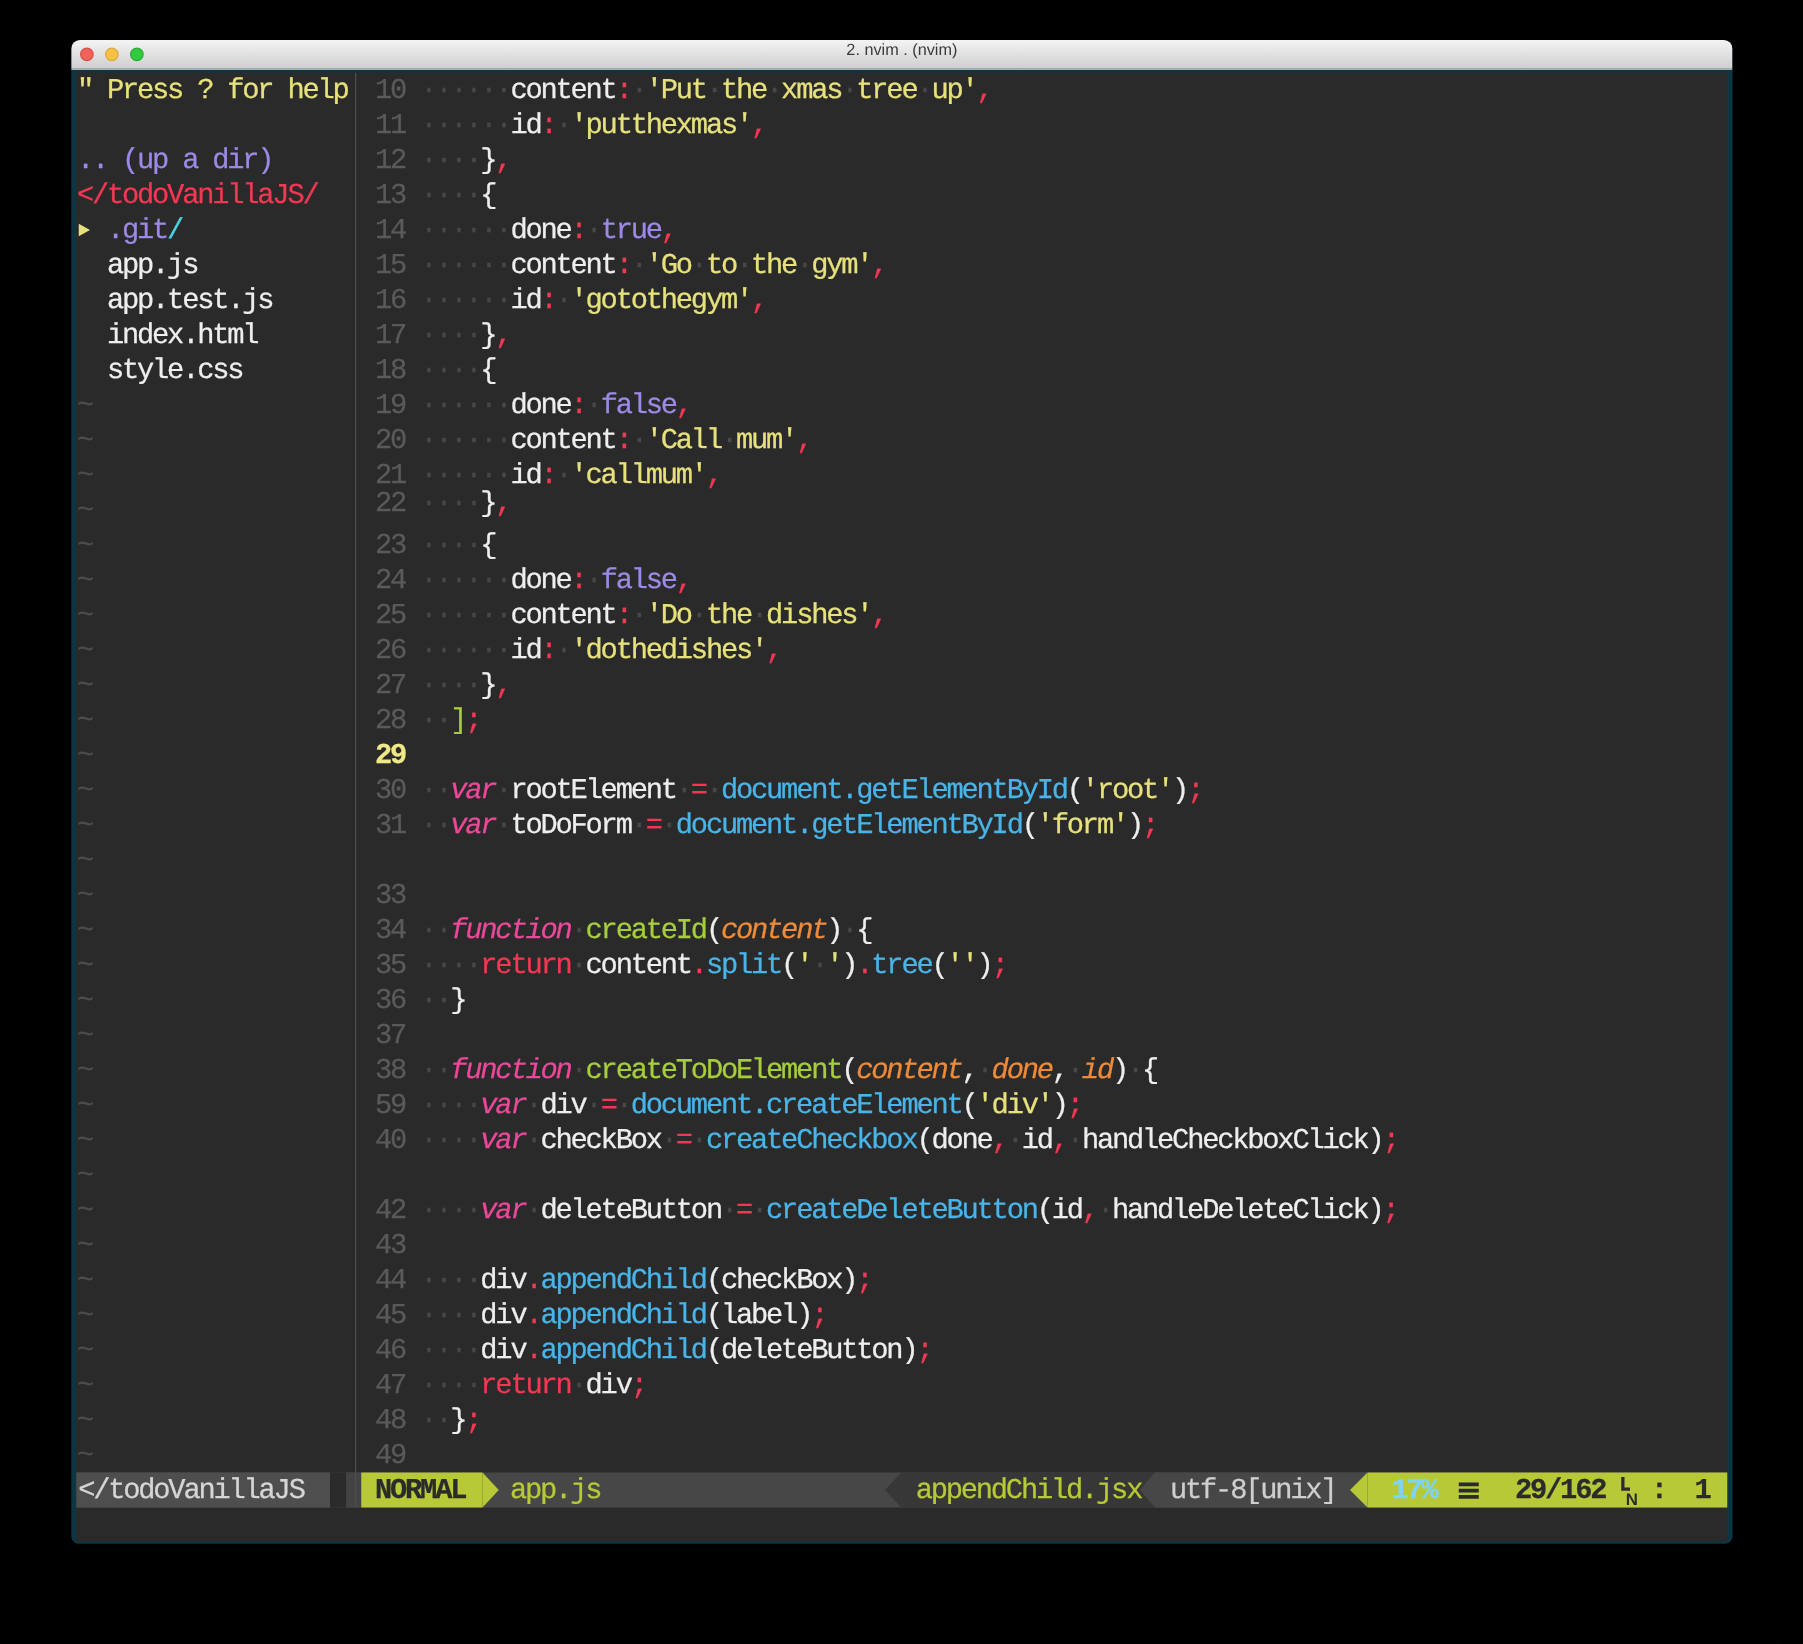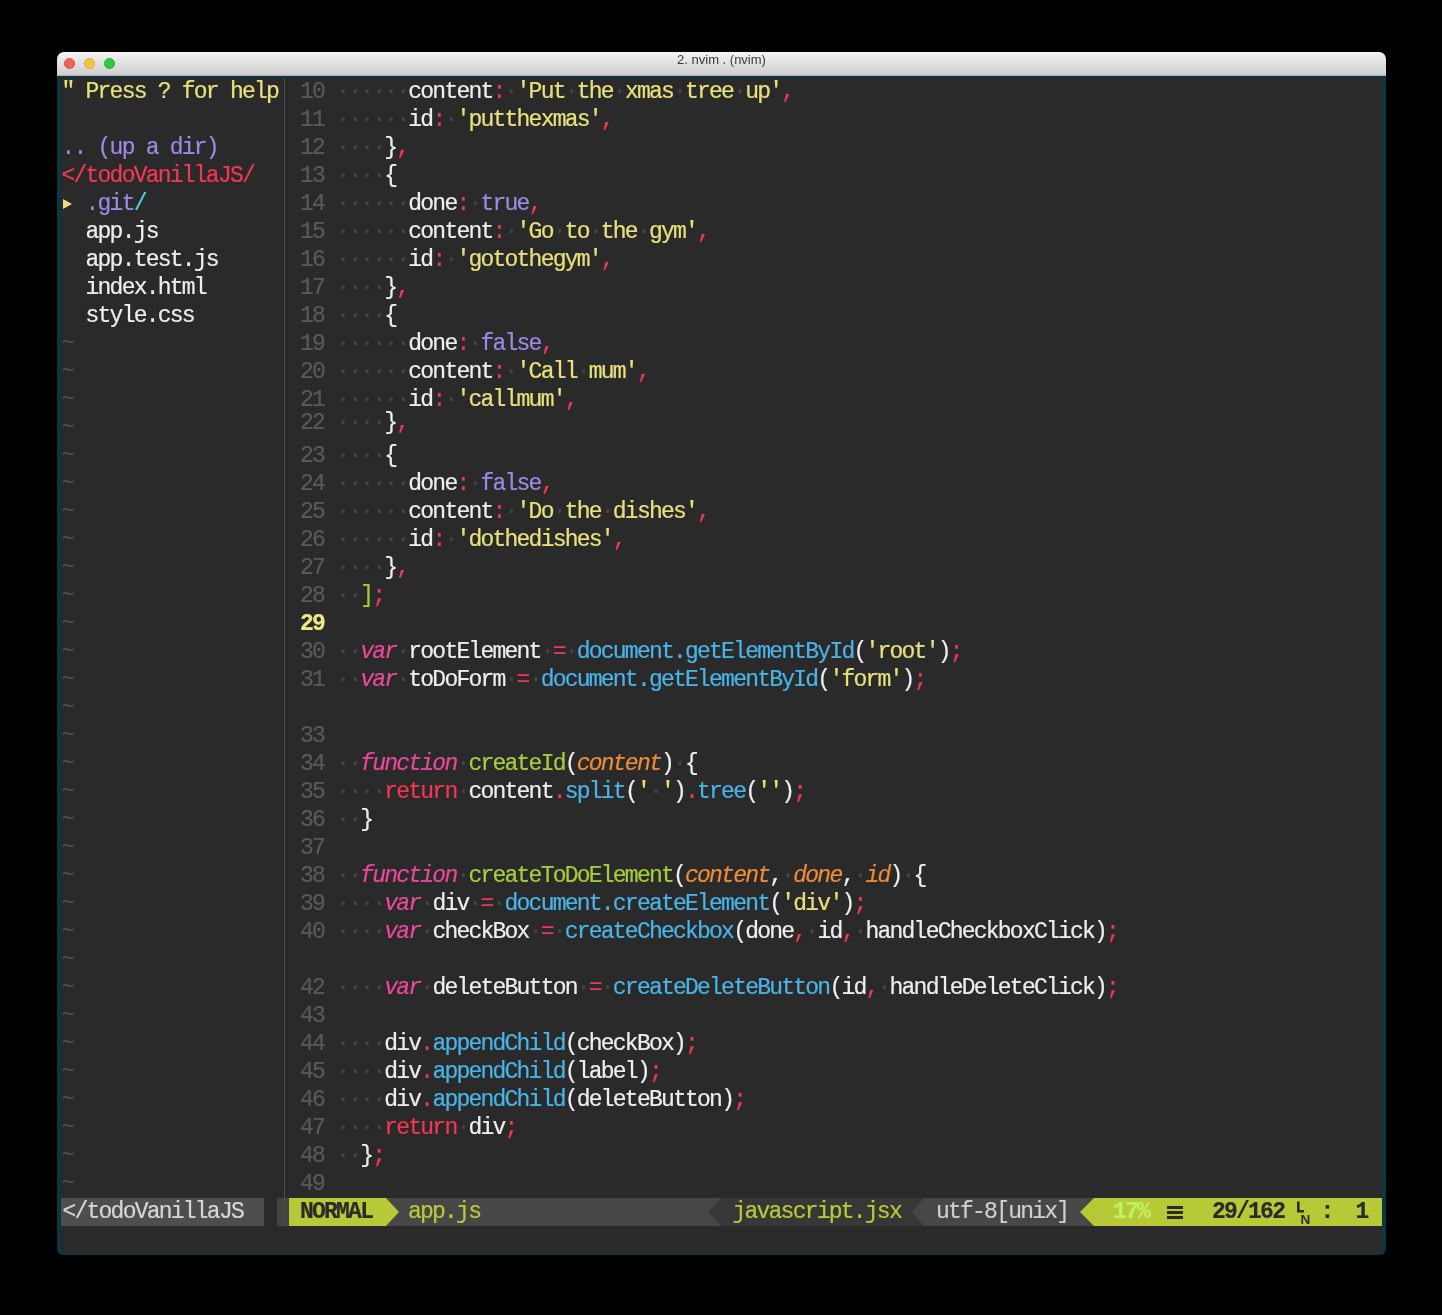--- a/index.html
+++ b/index.html
@@ -1,16 +1,16 @@
 <!DOCTYPE html>
 <html><head><meta charset="utf-8"><style>
 * { margin:0; padding:0; box-sizing:border-box; }
 html,body { width:1442px; height:1315px; background:#000; overflow:hidden; }
 #win { position:absolute; left:57px; top:32px; width:1329px; height:1203px;
-  background:#0d3542; border-radius:7px 7px 6px 6px;margin-top:20px; }
+  background:#0d3542; border-radius:7px 7px 6px 6px; }
 #tbar { position:absolute; left:0; top:0; width:100%; height:24px;
   background:linear-gradient(#f4f4f4,#cecece); border-radius:7px 7px 0 0;
   border-bottom:1px solid #b0b0b0; }
 .tl { position:absolute; top:5.6px; width:11.4px; height:11.4px; border-radius:50%; }
 #tl1 { left:7.1px; background:#f2625a; border:0.6px solid #d94f47; }
 #tl2 { left:27.0px; background:#f7c243; border:0.6px solid #dfa936; }
 #tl3 { left:47.0px; background:#31ca41; border:0.6px solid #28ad36; }
 #ttl { position:absolute; top:0; left:0; width:100%; height:24px; line-height:25px;
   text-align:center; font:13px "Liberation Sans", sans-serif; color:#3a3a3a; }
 #cont { position:absolute; left:4px; top:26px; width:1320.5px; height:1174.5px;
@@ -110,21 +110,21 @@
       <div class="row" style="top:504px"><b class="n"> 28 </b><i>··</i><b class="g">]</b><b class="p">;</b></div>
       <div class="row" style="top:532px"><b class="cn"> 29 </b></div>
       <div class="row" style="top:560px"><b class="n"> 30 </b><i>··</i><b class="bi">var</b><i>·</i><b class="w">rootElement</b><i>·</i><b class="p">=</b><i>·</i><b class="b">document.getElementById</b><b class="w">(</b><b class="y">'root'</b><b class="w">)</b><b class="p">;</b></div>
       <div class="row" style="top:588px"><b class="n"> 31 </b><i>··</i><b class="bi">var</b><i>·</i><b class="w">toDoForm</b><i>·</i><b class="p">=</b><i>·</i><b class="b">document.getElementById</b><b class="w">(</b><b class="y">'form'</b><b class="w">)</b><b class="p">;</b></div>
       <div class="row" style="top:644px"><b class="n"> 33 </b></div>
       <div class="row" style="top:672px"><b class="n"> 34 </b><i>··</i><b class="bi">function</b><i>·</i><b class="g">createId</b><b class="w">(</b><b class="oi">content</b><b class="w">)</b><i>·</i><b class="w">{</b></div>
       <div class="row" style="top:700px"><b class="n"> 35 </b><i>····</i><b class="p">return</b><i>·</i><b class="w">content</b><b class="p">.</b><b class="b">split</b><b class="w">(</b><b class="y">'</b><i>·</i><b class="y">'</b><b class="w">)</b><b class="p">.</b><b class="b">tree</b><b class="w">(</b><b class="y">''</b><b class="w">)</b><b class="p">;</b></div>
       <div class="row" style="top:728px"><b class="n"> 36 </b><i>··</i><b class="w">}</b></div>
       <div class="row" style="top:756px"><b class="n"> 37 </b></div>
       <div class="row" style="top:784px"><b class="n"> 38 </b><i>··</i><b class="bi">function</b><i>·</i><b class="g">createToDoElement</b><b class="w">(</b><b class="oi">content</b><b class="w">,</b><i>·</i><b class="oi">done</b><b class="w">,</b><i>·</i><b class="oi">id</b><b class="w">)</b><i>·</i><b class="w">{</b></div>
-      <div class="row" style="top:812px"><b class="n"> 39 </b><i>····</i><b class="bi">var</b><i>·</i><b class="w">div</b><i>·</i><b class="p">=</b><i>·</i><b class="b">document.createElement</b><b class="w">(</b><b class="y">'div'</b><b class="w">)</b><b class="p">;</b></div>
+      <div class="row" style="top:812px"><b class="n"> 59 </b><i>····</i><b class="bi">var</b><i>·</i><b class="w">div</b><i>·</i><b class="p">=</b><i>·</i><b class="b">document.createElement</b><b class="w">(</b><b class="y">'div'</b><b class="w">)</b><b class="p">;</b></div>
       <div class="row" style="top:840px"><b class="n"> 40 </b><i>····</i><b class="bi">var</b><i>·</i><b class="w">checkBox</b><i>·</i><b class="p">=</b><i>·</i><b class="b">createCheckbox</b><b class="w">(</b><b class="w">done</b><b class="p">,</b><i>·</i><b class="w">id</b><b class="p">,</b><i>·</i><b class="w">handleCheckboxClick</b><b class="w">)</b><b class="p">;</b></div>
       <div class="row" style="top:896px"><b class="n"> 42 </b><i>····</i><b class="bi">var</b><i>·</i><b class="w">deleteButton</b><i>·</i><b class="p">=</b><i>·</i><b class="b">createDeleteButton</b><b class="w">(</b><b class="w">id</b><b class="p">,</b><i>·</i><b class="w">handleDeleteClick</b><b class="w">)</b><b class="p">;</b></div>
       <div class="row" style="top:924px"><b class="n"> 43 </b></div>
       <div class="row" style="top:952px"><b class="n"> 44 </b><i>····</i><b class="w">div</b><b class="p">.</b><b class="b">appendChild</b><b class="w">(</b><b class="w">checkBox</b><b class="w">)</b><b class="p">;</b></div>
       <div class="row" style="top:980px"><b class="n"> 45 </b><i>····</i><b class="w">div</b><b class="p">.</b><b class="b">appendChild</b><b class="w">(</b><b class="w">label</b><b class="w">)</b><b class="p">;</b></div>
       <div class="row" style="top:1008px"><b class="n"> 46 </b><i>····</i><b class="w">div</b><b class="p">.</b><b class="b">appendChild</b><b class="w">(</b><b class="w">deleteButton</b><b class="w">)</b><b class="p">;</b></div>
       <div class="row" style="top:1036px"><b class="n"> 47 </b><i>····</i><b class="p">return</b><i>·</i><b class="w">div</b><b class="p">;</b></div>
       <div class="row" style="top:1064px"><b class="n"> 48 </b><i>··</i><b class="w">}</b><b class="p">;</b></div>
       <div class="row" style="top:1092px"><b class="n"> 49 </b></div>
     <div id="sbar">
@@ -132,27 +132,27 @@
       <div class="txt" style="left:1.5px;color:#d6d6d6">&lt;/todoVanillaJS</div>
       <div style="left:203px;width:0;height:0;top:9px;border-left:4px solid #867868;border-top:5px solid transparent;border-bottom:5px solid transparent"></div>
       <div style="left:203px;width:12.5px;background:#2b2b2b"></div>
       <div style="left:215.5px;width:12.5px;background:#434343"></div>
       <div style="left:228px;width:97px;background:#b8c937"></div>
       <div style="left:325px;width:0;height:0;border-left:13.5px solid #b8c937;border-top:14px solid transparent;border-bottom:14px solid transparent"></div>
       <div class="txt" style="left:239px;color:#2b2b2b;font-weight:bold">NORMAL</div>
       <div class="txt" style="left:347px;color:#b8c937">app.js</div>
       <div style="left:646.5px;width:0;height:0;border-right:13px solid #373737;border-top:14px solid transparent;border-bottom:14px solid transparent"></div>
       <div style="left:659.5px;width:203px;background:#373737"></div>
-      <div class="txt" style="left:671.5px;color:#b8c937">javascript.jsx</div>
+      <div class="txt" style="left:671.5px;color:#b8c937">appendChild.jsx</div>
       <div style="left:850.5px;width:0;height:0;border-right:12px solid #474747;border-top:14px solid transparent;border-bottom:14px solid transparent"></div>
       <div style="left:862.5px;width:170px;background:#474747"></div>
       <div class="txt" style="left:875px;color:#cfcfcf">utf-8[unix]</div>
       <div style="left:1018.5px;width:0;height:0;border-right:14px solid #b8c937;border-top:14px solid transparent;border-bottom:14px solid transparent"></div>
       <div style="left:1032.5px;width:288px;background:#b8c937"></div>
-      <div class="txt" style="left:1052px;color:#bef264;font-weight:bold">17%</div>
+      <div class="txt" style="left:1052px;color:#7dd3fc;font-weight:bold">17%</div>
       <div style="left:1105.5px;top:7.5px;width:16px;height:14px">
         <div style="position:absolute;left:0;top:0;width:16px;height:3px;background:#2b2b2b"></div>
         <div style="position:absolute;left:0;top:5px;width:16px;height:3px;background:#2b2b2b"></div>
         <div style="position:absolute;left:0;top:10px;width:16px;height:3px;background:#2b2b2b"></div>
         </div>
       <div class="txt" style="left:1151px;color:#2b2b2b;font-weight:bold">29/162</div>
       <svg style="left:1232.5px;top:1px" width="22" height="25" viewBox="0 0 22 25">
           <g stroke="#2b2b2b" stroke-width="2.6" fill="none">
             <polyline points="4.3,1 4.3,10.7 10,10.7"></polyline>
           </g>

